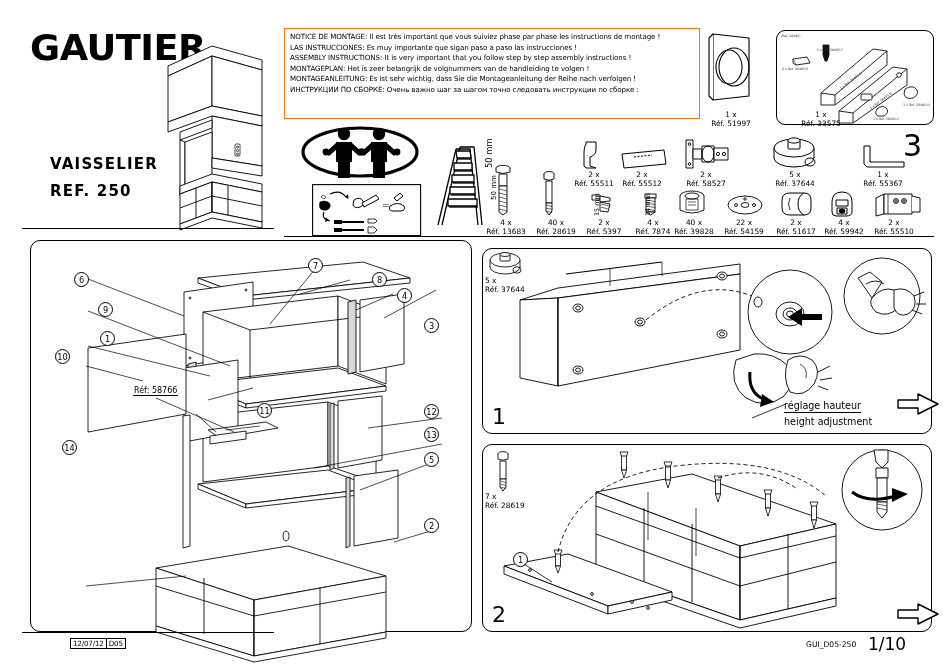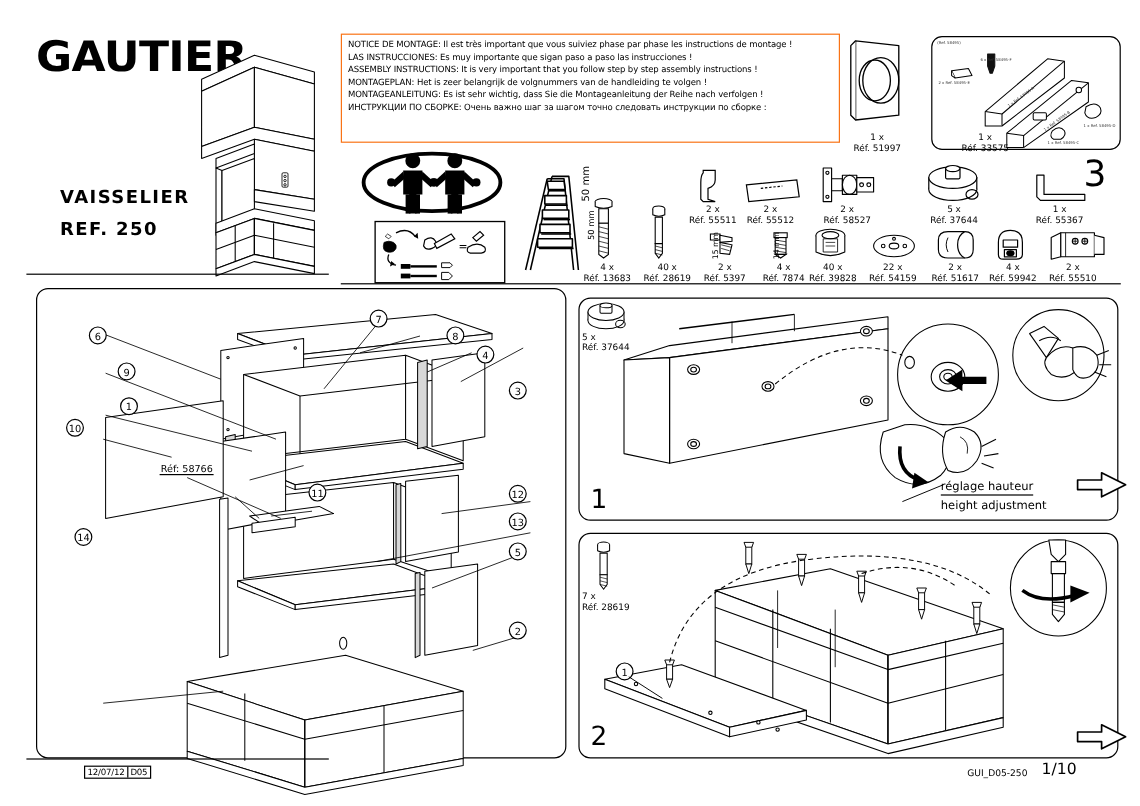--- a/index.html
+++ b/index.html
@@ -159,21 +159,21 @@
   }
   #date-stamp .seg2 { border-left: 1px solid #000; padding-left: 2px; margin-left: 2px; }
   #doc-code {
     left: 806px; top: 640px;
     font-family: "DejaVu Sans", sans-serif;
     font-size: 7.6px;
   }
   #page-no {
     left: 868px; top: 634px;
     font-family: "DejaVu Sans", sans-serif;
-    font-size: 13px;
+    font-size: 17px;
   }
   svg { display: block; overflow: visible; }
 </style>
 </head>
 <body>
 
 <div id="page">
 
   <div class="abs" id="brand">GAUTIER</div>
   <div class="abs" id="prod-type">VAISSELIER</div>

